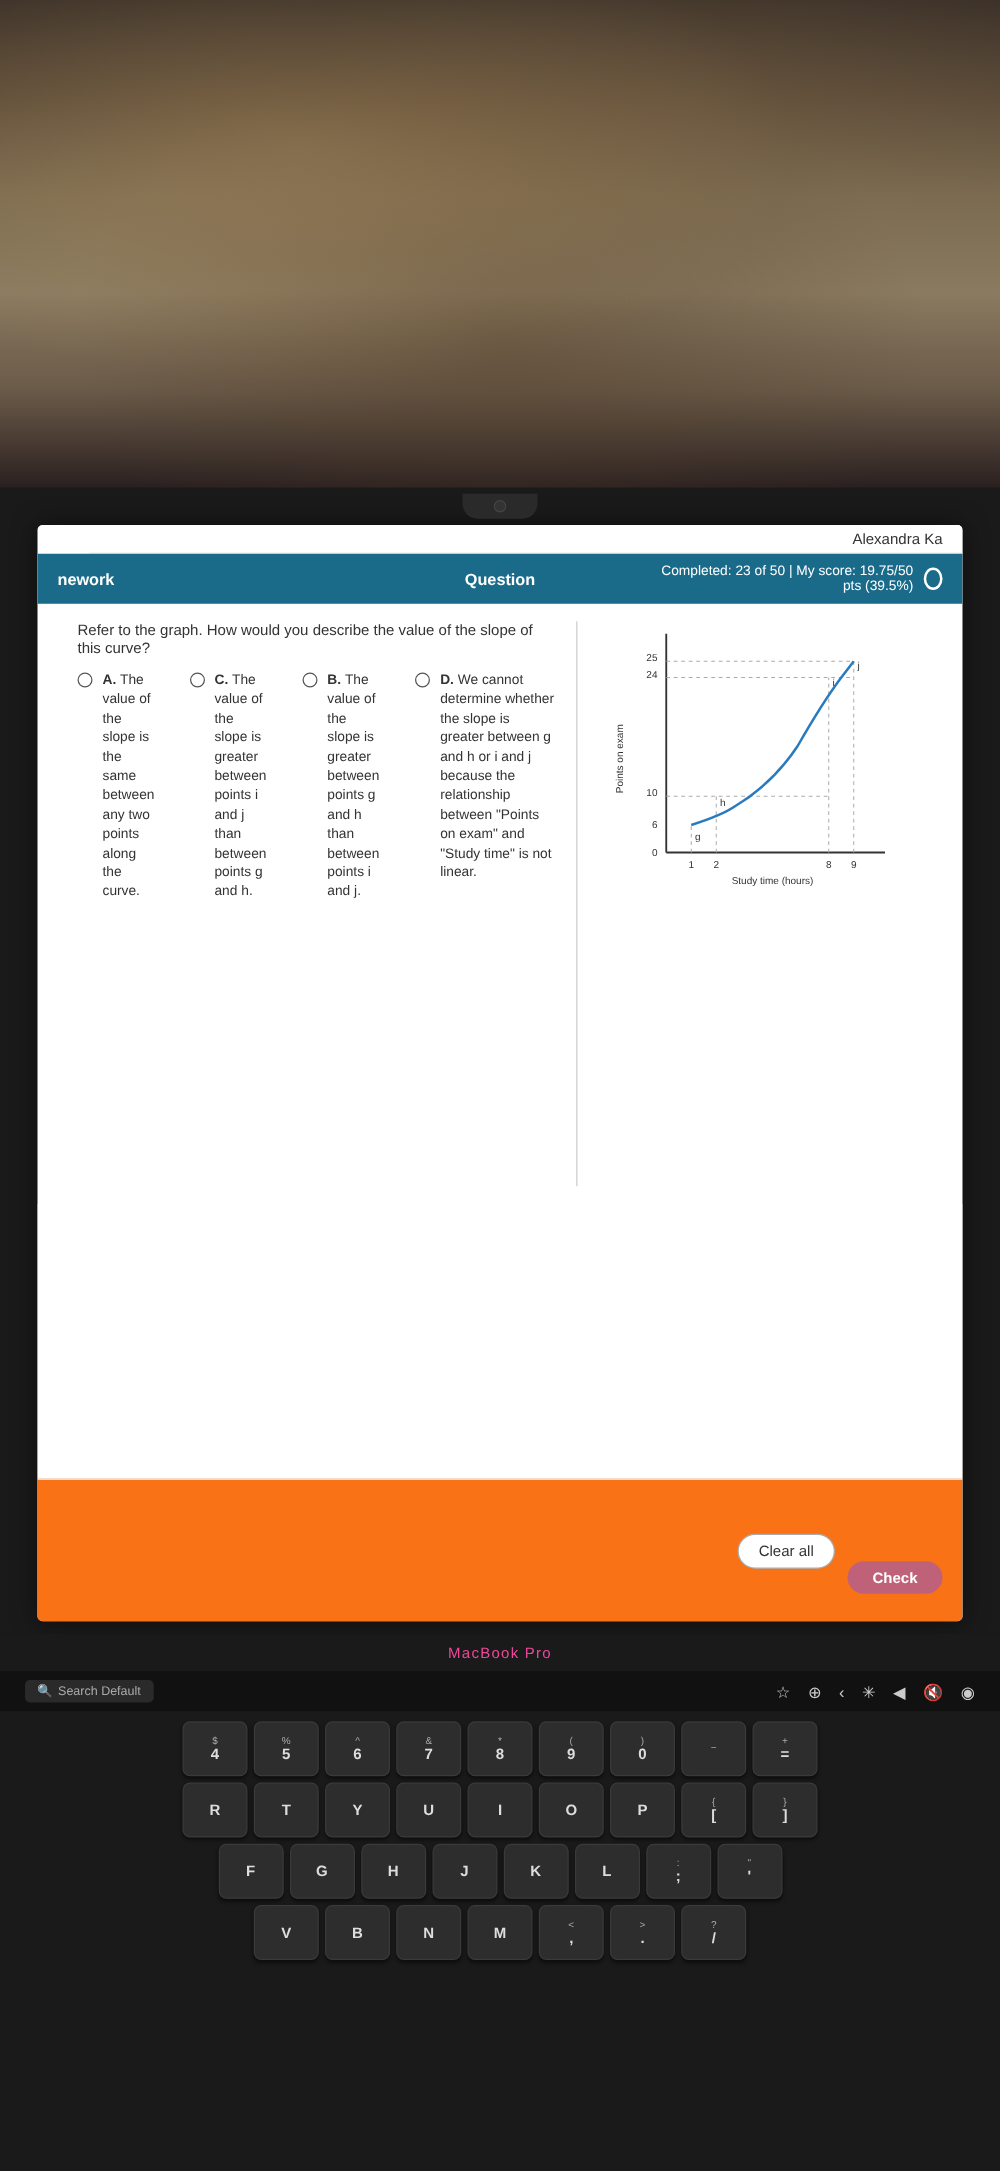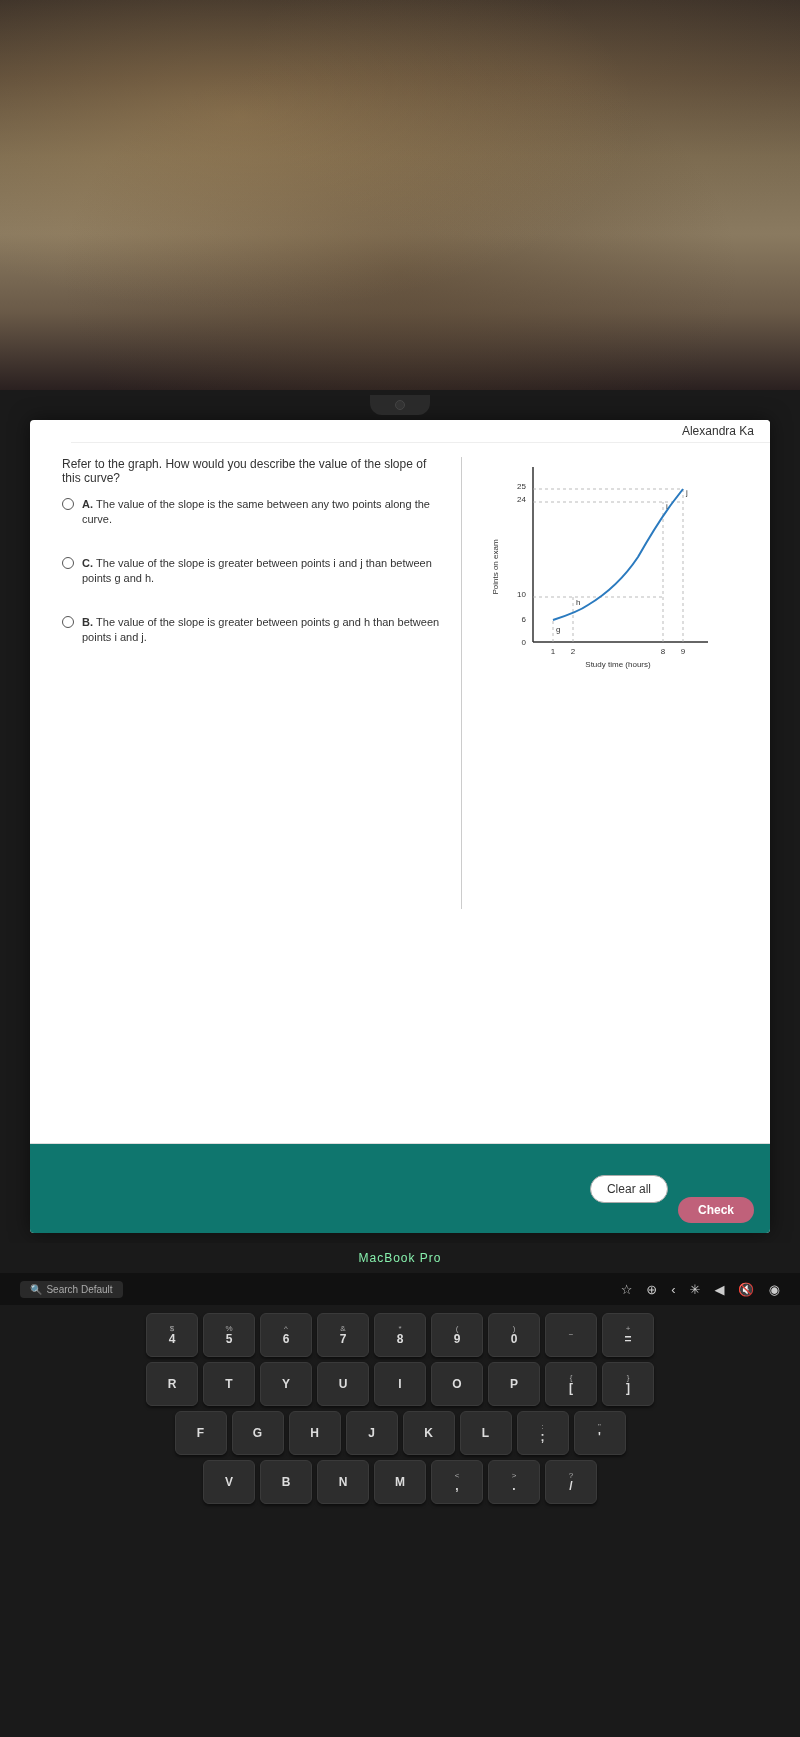--- a/index.html
+++ b/index.html
@@ -143,21 +143,20 @@
     }
 
     .question-prompt {
       font-size: 12px;
       margin-bottom: 12px;
       color: #333;
     }
 
     .answer-options {
       display: flex;
-      flex-direction: column;
       gap: 28px;
     }
 
     .answer-option {
       display: flex;
       align-items: flex-start;
       gap: 8px;
       font-size: 11px;
       color: #333;
       cursor: pointer;
@@ -195,23 +194,23 @@
 
     
     .vertical-divider {
       width: 1px;
       background: #ccc;
       align-self: stretch;
     }
 
     
     .footer-bar {
-      background: #0f766e;
+      background: #f97316;
       border-top: 1px solid #ddd;
-      padding: 10px 16px;
+      padding: 22px 16px;
       display: flex;
       justify-content: flex-end;
       gap: 10px;
       align-items: center;
     }
 
     .btn-clear {
       padding: 6px 16px;
       border: 1px solid #aaa;
       background: #fff;
@@ -230,21 +229,21 @@
       cursor: pointer;
       color: #fff;
       font-weight: bold;
       margin-top: 43px;
     }
 
     
     .macbook-label {
       width: 100%;
       text-align: center;
-      color: #86efac;
+      color: #ec4899;
       font-size: 12px;
       padding: 8px 0;
       letter-spacing: 1px;
       background: #1a1a1a;
     }
 
     
     .touch-bar {
       width: 100%;
       background: #111;
@@ -345,20 +344,32 @@
   </div>
 </div>
 
 <div class="screen-bezel">
   <div class="screen-content">
 
     <div class="user-bar">
       <span>Alexandra Ka</span>
     </div>
 
+    <div class="nav-header">
+      <div class="nav-left">
+        <span>nework</span>
+      </div>
+      <div class="nav-center">
+        <span>Question</span>
+      </div>
+      <div class="nav-right">
+        <span>Completed: 23 of 50  |  My score: 19.75/50 pts (39.5%)</span>
+        <span class="gear-icon"></span>
+      </div>
+    </div>
 
     <div class="question-area">
 
       <div class="question-left">
         <div class="question-prompt">Refer to the graph. How would you describe the value of the slope of this curve?</div>
 
         <div class="answer-options">
 
           <div class="answer-option">
             <div class="radio-circle"></div>
@@ -377,20 +388,27 @@
           </div>
 
           <div class="answer-option">
             <div class="radio-circle"></div>
             <div class="option-text">
               <span class="option-letter">B. </span>
               <span>The value of the slope is greater between points g and h than between points i and j.</span>
             </div>
           </div>
 
+          <div class="answer-option">
+            <div class="radio-circle"></div>
+            <div class="option-text">
+              <span class="option-letter">D. </span>
+              <span>We cannot determine whether the slope is greater between g and h or i and j because the relationship between "Points on exam" and "Study time" is not linear.</span>
+            </div>
+          </div>
 
         </div>
       </div>
 
       <div class="vertical-divider"></div>
 
       <div class="question-right">
         <div class="graph-container">
           <svg class="graph-svg" viewBox="0 0 240 220" xmlns="http://www.w3.org/2000/svg">
 

